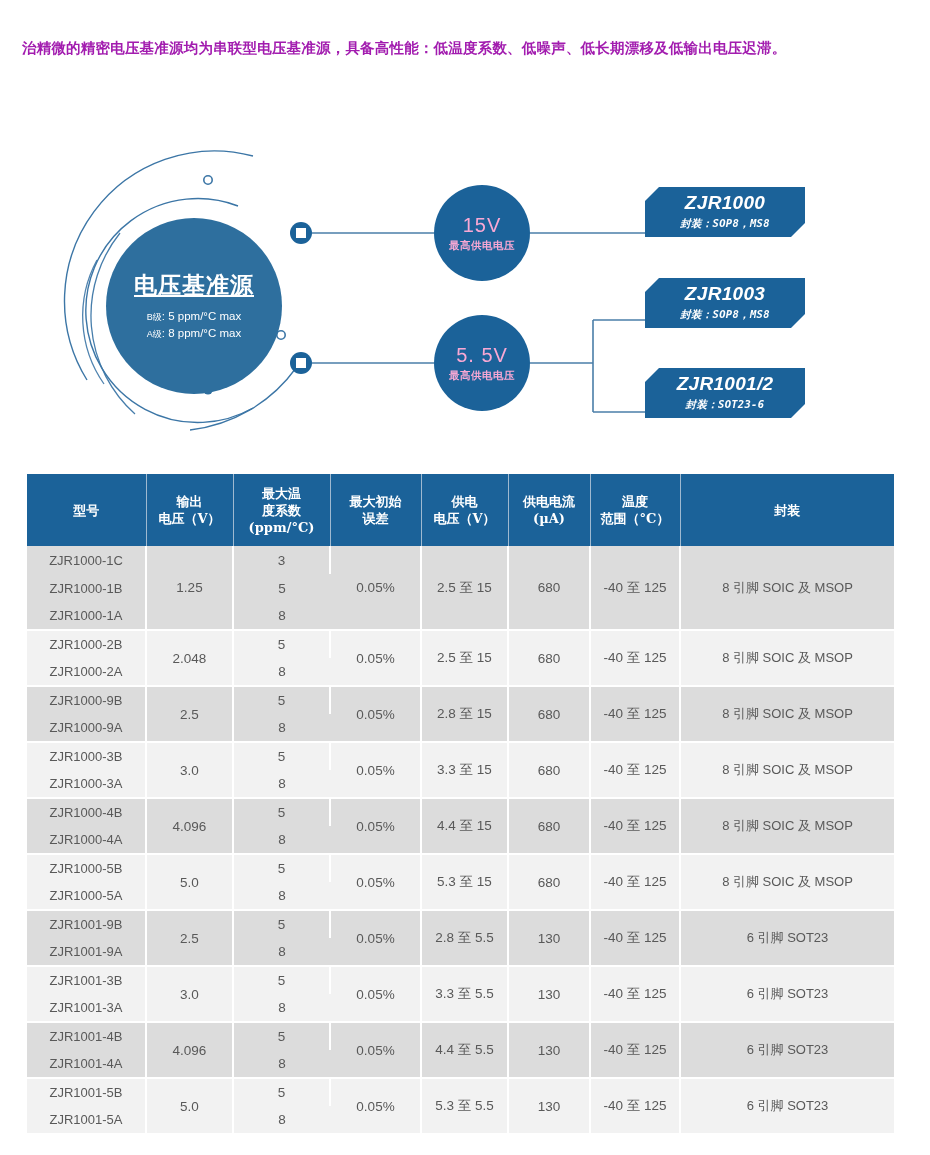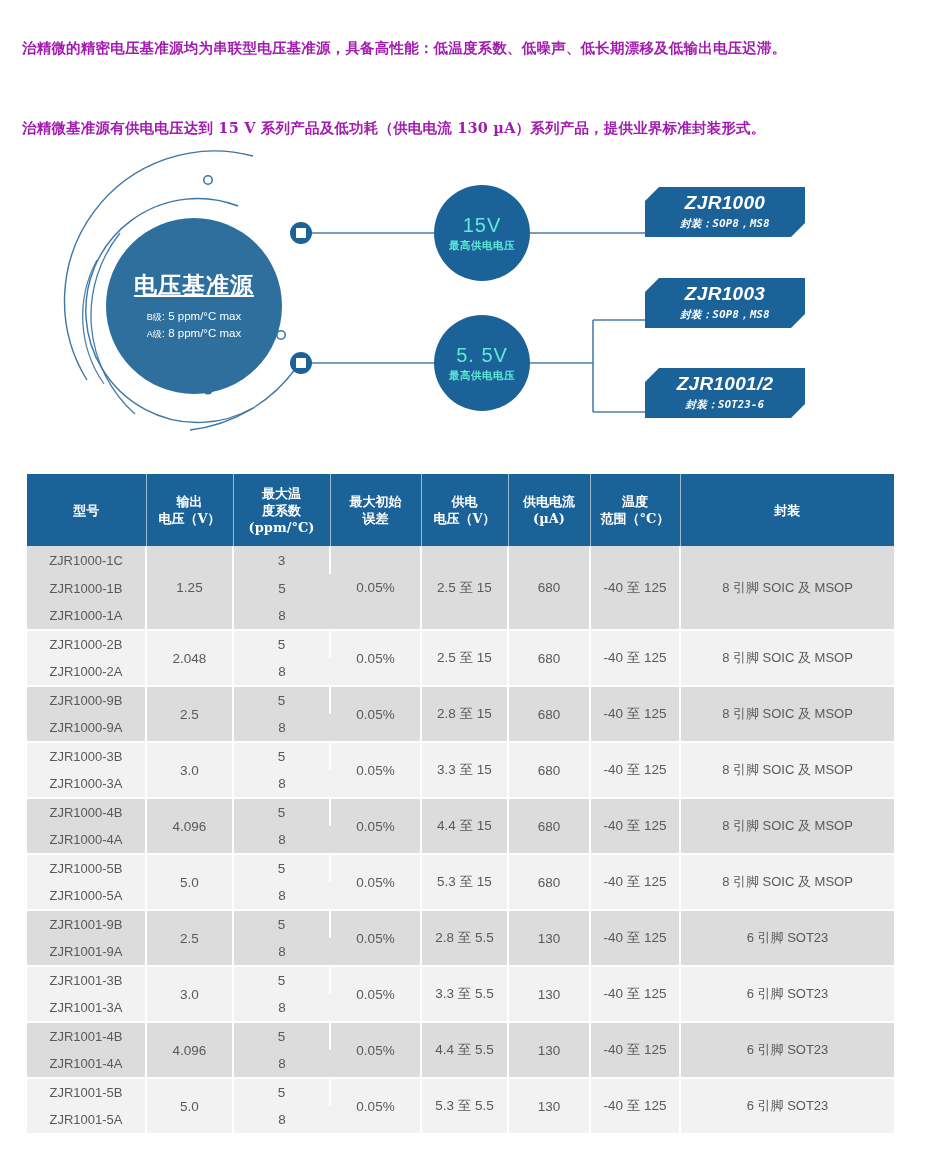--- a/index.html
+++ b/index.html
@@ -57,21 +57,21 @@
   }
   .hub-sub .g { font-size: 9px; }
 
   .vcircle {
     position: absolute;
     width: 96px; height: 96px;
     border-radius: 50%;
     background: #1B6299;
     display: flex; flex-direction: column;
     align-items: center; justify-content: center;
-    color: #5eead4;
+    color: #f9a8d4;
   }
   .vcircle .v {
     font-size: 20px; font-weight: 400; letter-spacing: 1px;
     margin-bottom: 2px;
   }
   .vcircle .vs {
     font-size: 10.5px;
     font-family: "DejaVu Serif", "Liberation Serif", serif;
     font-weight: 600;
     letter-spacing: 0.5px;
@@ -144,21 +144,20 @@
   .tbl td.sep { border-bottom: 2px solid #ffffff; }
   .tbl td.mdl { font-size: 13px; margin-left: 33px; }
   .tbl td.pkgc { font-size: 13px; }
 </style>
 </head>
 <body>
 
 <div class="page">
 
   <p class="intro" id="para1">治精微的精密电压基准源均为串联型电压基准源，具备高性能：低温度系数、低噪声、低长期漂移及低输出电压迟滞。</p>
-  <p class="intro" id="para2">治精微基准源有供电电压达到 15 V 系列产品及低功耗（供电电流 130 µA）系列产品，提供业界标准封装形式。</p>
 
   <div class="diagram">
 
     <svg width="930" height="320" viewBox="0 0 930 320">
 
       <g fill="none" stroke="#3C76A6" stroke-width="1.6">
         <path d="M 253,16 A 150,150 0 0 0 87,240" stroke-width="1.4"></path>
         <path d="M 238,66 A 112,112 0 1 0 253,268" stroke-width="1.4"></path>
         <path d="M 120,93 A 132,132 0 0 0 135,274" stroke-width="1.3" opacity="0.95"></path>
         <path d="M 97,120 A 118,118 0 0 0 104,244" stroke-width="1.3" opacity="0.9"></path>

